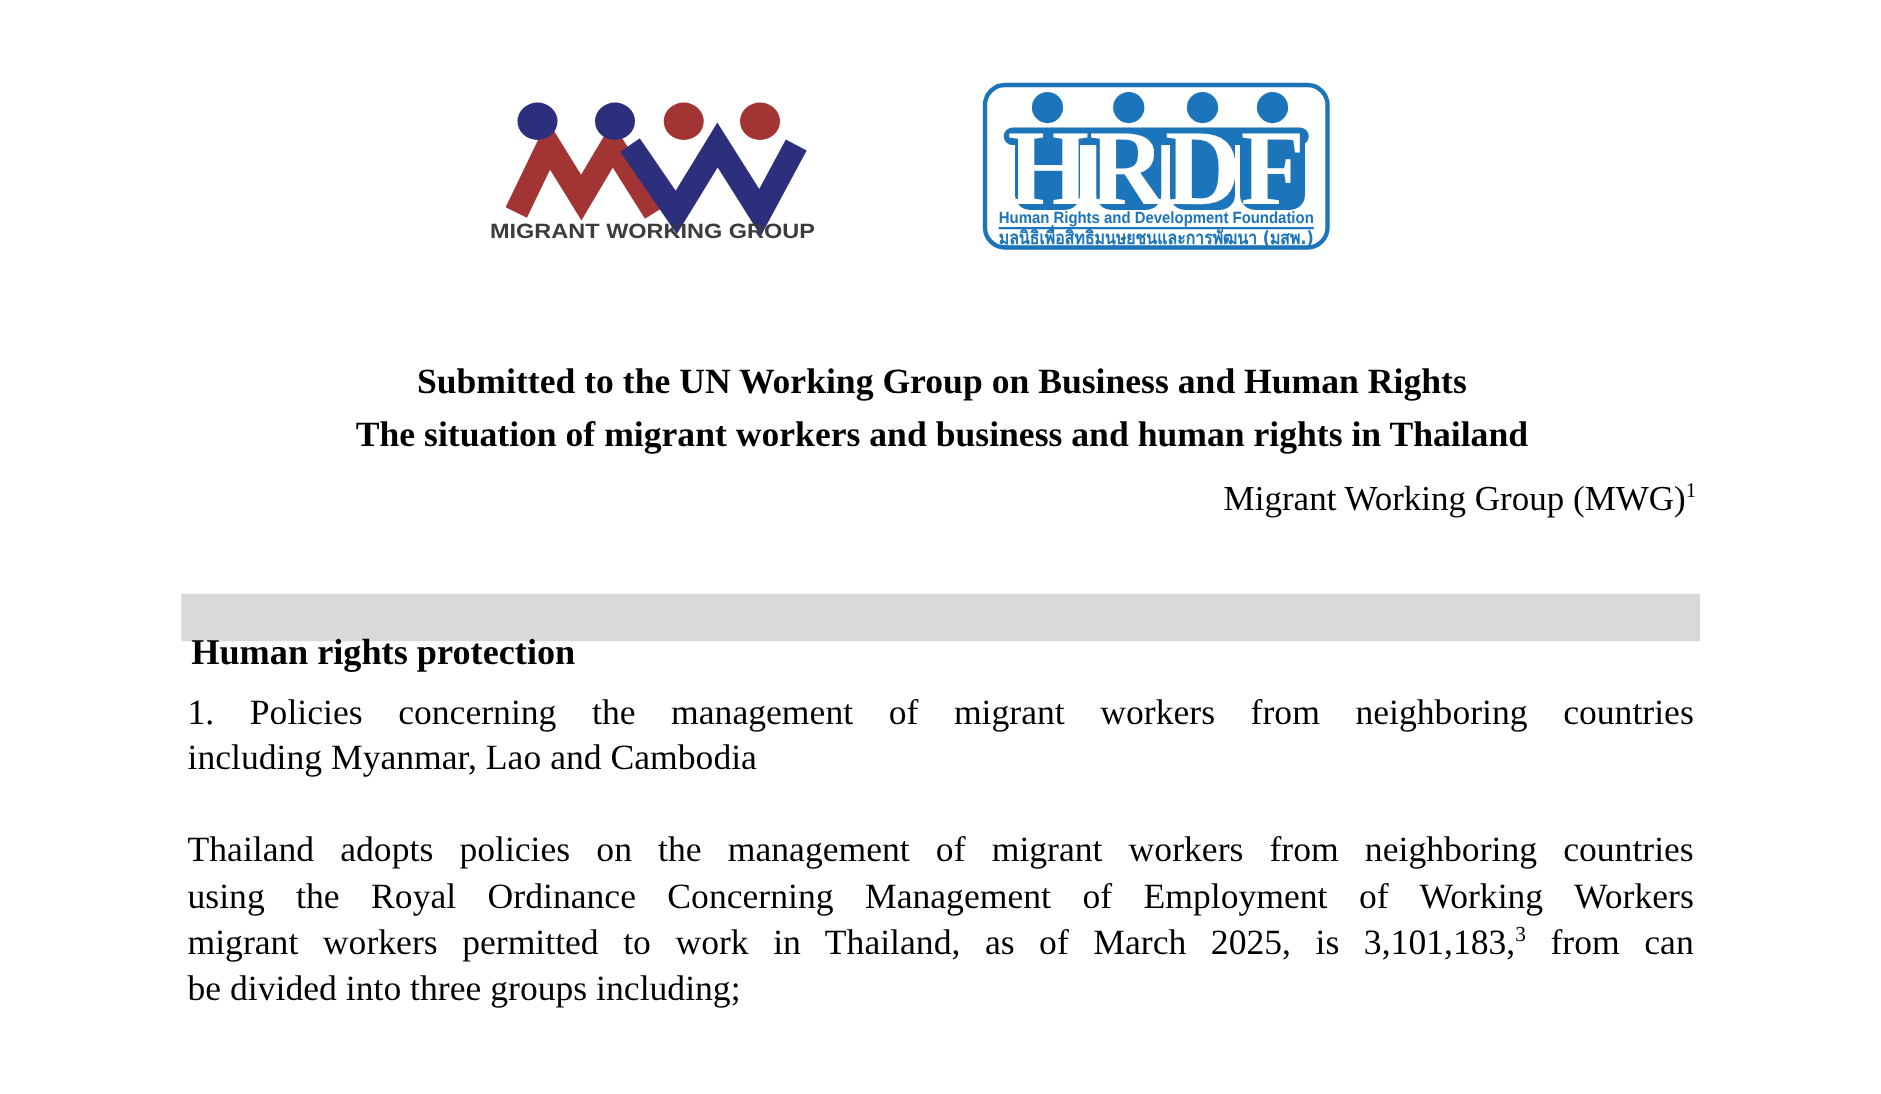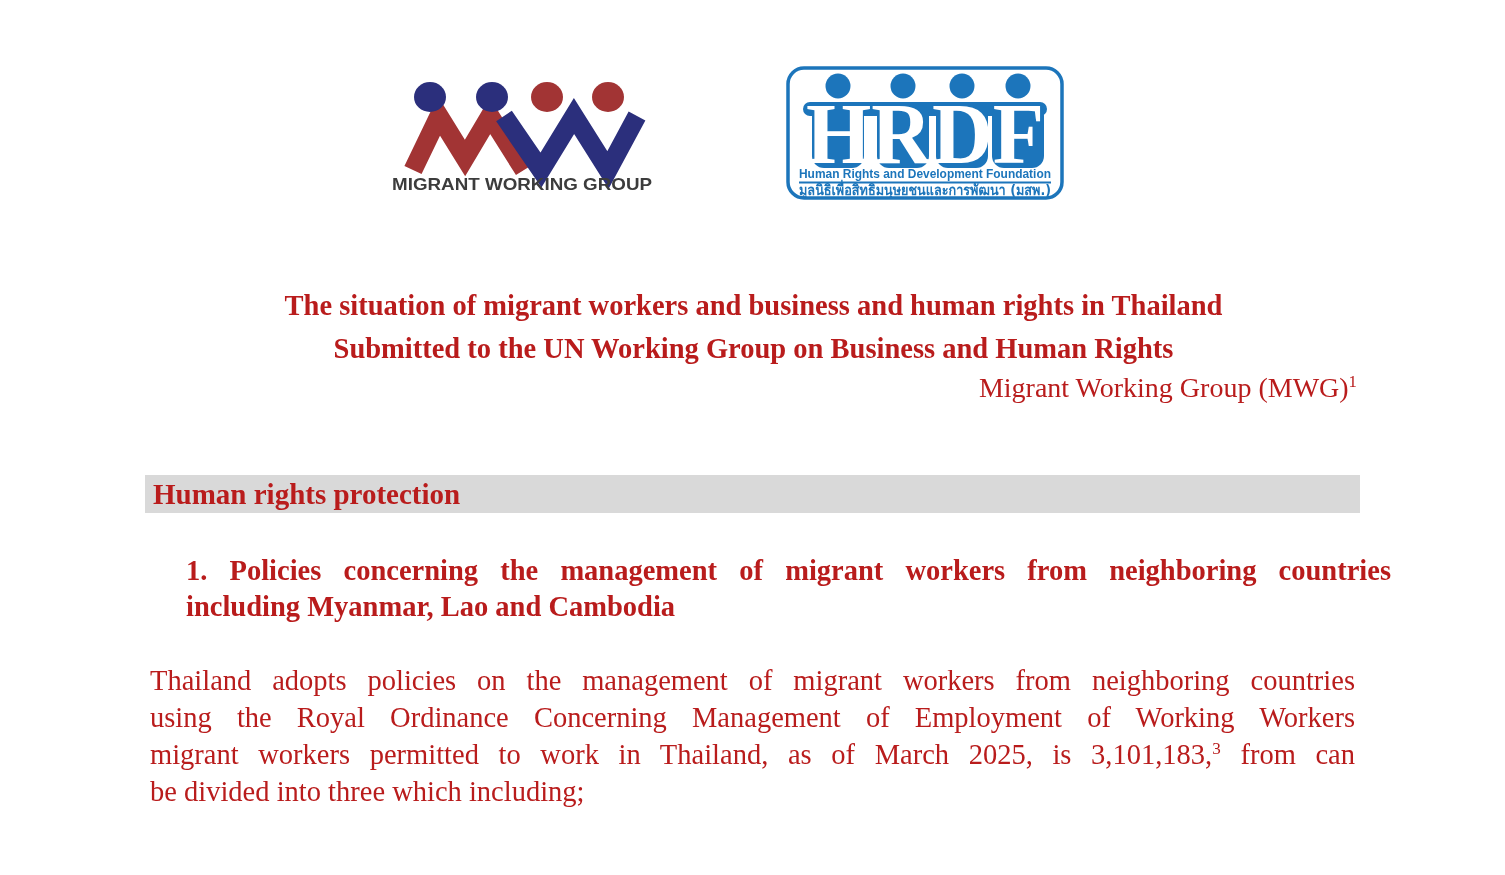--- a/index.html
+++ b/index.html
@@ -2,56 +2,56 @@
 <html><head>
 <meta charset="utf-8">
 <style>
   html, body { margin: 0; padding: 0; background: #ffffff; }
   .page {
     position: relative;
     width: 1505px;
     height: 875px;
     background: #ffffff;
     font-family: "Liberation Serif", "DejaVu Serif", serif;
-    color: #b91c1c;
+    color: #000000;
     overflow: hidden;
   }
 
   
   .logo-mwg  { position: absolute; left: 387px; top: 78px;  width: 270px; height: 122px; }
   .logo-hrdf { position: absolute; left: 785px; top: 64px;  width: 280px; height: 138px; }
 
   
   .title-block {
     position: absolute; left: 150px; top: 284px; width: 1207px;
     font-size: 28.5px; font-weight: bold; line-height: 43px;
     text-align: center; white-space: nowrap;
   }
 
   
   .authors {
-    position: absolute; left: 150px; top: 370px; width: 1207px;
+    position: absolute; left: 150px; top: 382px; width: 1207px;
     font-size: 28px; line-height: 35px; text-align: right; white-space: nowrap;
   }
   sup { font-size: 0.60em; line-height: 0; vertical-align: super; letter-spacing: 0; }
 
   
   .section-bar {
     position: absolute; left: 145px; top: 475px; width: 1215px; height: 38px;
     background: #D9D9D9;
   }
   .section-bar .label {
     font-size: 29px; font-weight: bold; line-height: 38px; padding-left: 8px;
-    display: block; white-space: nowrap;
+    display: block; white-space: nowrap; margin-top: 28px;
   }
 
   
   .heading {
     position: absolute; left: 150px; top: 553px; width: 1205px;
-    font-size: 28.5px; font-weight: bold; line-height: 36px; margin-left: 36px;
+    font-size: 28.5px; font-weight: normal; line-height: 36px;
   }
 
   
   .paragraph {
     position: absolute; left: 150px; top: 662px; width: 1205px;
     font-size: 28.5px; line-height: 37px;
   }
   .line { white-space: normal; }
   .justify-force { text-align: justify; text-align-last: justify; }
   .left { text-align: center; text-align-last: left; }
@@ -86,37 +86,37 @@
       <rect x="151" y="40" width="52" height="64" rx="12" fill="#1C75BB"></rect>
       <rect x="207" y="40" width="52" height="64" rx="12" fill="#1C75BB"></rect>
     </g>
     <text x="140" y="99" text-anchor="middle" font-family="Liberation Serif, serif" font-weight="bold" font-size="86" fill="#ffffff" textLength="238" lengthAdjust="spacingAndGlyphs">HRDF</text>
     <text x="140" y="114" text-anchor="middle" font-family="Liberation Sans, sans-serif" font-weight="bold" font-size="13" fill="#1C75BB" textLength="252" lengthAdjust="spacingAndGlyphs">Human Rights and Development Foundation</text>
     <line x1="14" y1="118.5" x2="266" y2="118.5" stroke="#1C75BB" stroke-width="1.8"></line>
     <text x="140" y="131" text-anchor="middle" font-family="DejaVu Sans, sans-serif" font-weight="bold" font-size="14.5" fill="#1C75BB" textLength="252" lengthAdjust="spacingAndGlyphs">มูลนิธิเพื่อสิทธิมนุษยชนและการพัฒนา (มสพ.)</text>
   </svg>
 
   <div class="title-block">
+    <div>Submitted to the UN Working Group on Business and Human Rights</div>
     <div>The situation of migrant workers and business and human rights in Thailand</div>
-    <div>Submitted to the UN Working Group on Business and Human Rights</div>
   </div>
 
   <div class="authors">
     <div><span>Migrant Working Group (MWG)</span><sup>1</sup></div>
   </div>
 
   <div class="section-bar">
     <span class="label">Human rights protection</span>
   </div>
 
   <div class="heading">
     <div class="line justify-force">1. Policies concerning the management of migrant workers from neighboring countries</div>
     <div class="line left">including Myanmar, Lao and Cambodia</div>
   </div>
 
   <div class="paragraph">
     <div class="line justify-force"><span>Thailand adopts policies on the management of migrant workers from neighboring countries</span></div>
     <div class="line justify-force"><span>using the Royal Ordinance Concerning Management of Employment of Working Workers</span></div>
     <div class="line justify-force"><span>migrant workers permitted to work in Thailand, as of March 2025, is 3,101,183,</span><sup>3</sup><span> from can</span></div>
-    <div class="line left"><span>be divided into three which including;</span></div>
+    <div class="line left"><span>be divided into three groups including;</span></div>
   </div>
 
 </div>
 
 </body></html>

